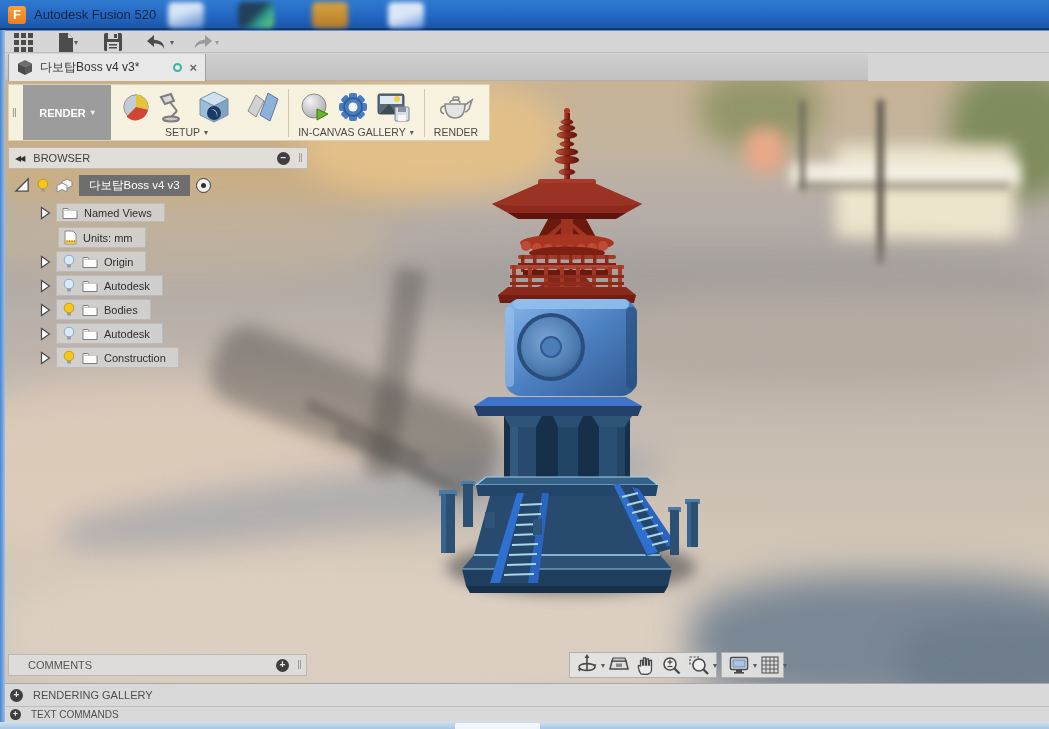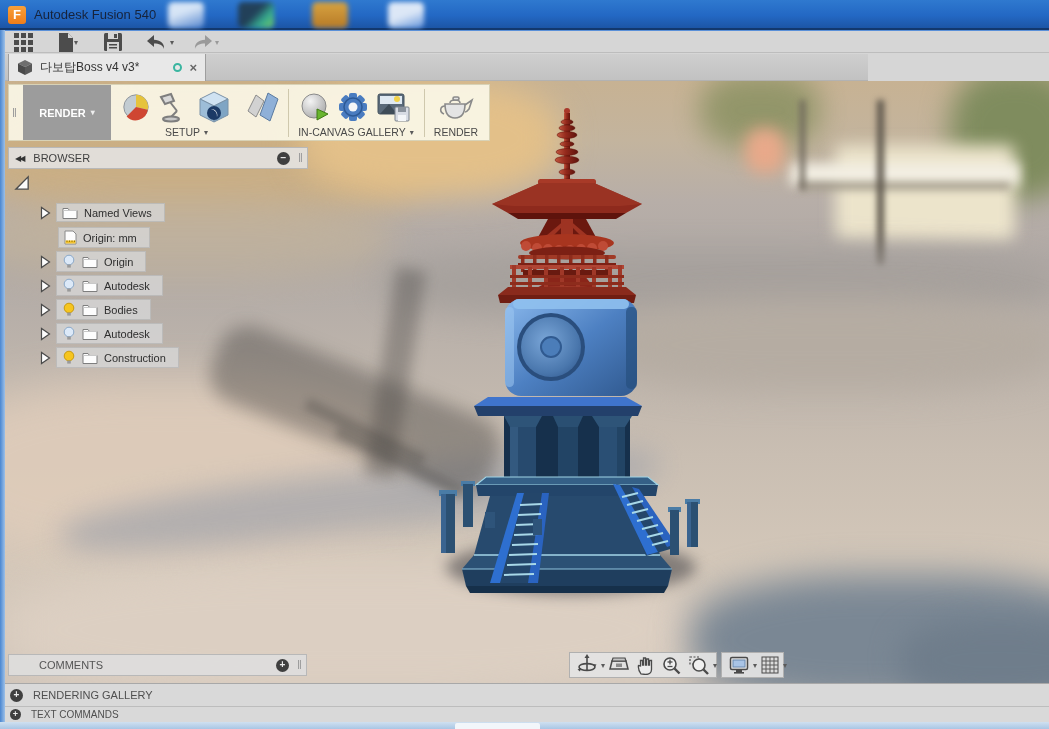--- a/index.html
+++ b/index.html
@@ -101,21 +101,21 @@
     background:linear-gradient(90deg,#4a86d0,#9cc0e8); z-index:8; }
   svg { display:block; }
 </style>
 </head>
 <body>
 
 <div class="app">
 
   <div class="titlebar">
     <div class="applogo">F</div>
-    <div class="apptitle">Autodesk Fusion 540</div>
+    <div class="apptitle">Autodesk Fusion 520</div>
     <div class="dicon d1"></div>
     <div class="dicon d2"></div>
     <div class="dicon d3"></div>
     <div class="dicon d4"></div>
     <div class="hl"></div>
   </div>
 
   <div class="qat">
     <div class="qbtn" style="left:11px">
       <svg width="19" height="19" viewBox="0 0 19 19">
@@ -469,20 +469,34 @@
     <span class="chev">◀◀</span>
     <span>BROWSER</span>
     <span class="circle-btn" style="margin-left:auto">−</span>
     <span class="grip" style="position:static;margin:0 4px 0 8px">‖</span>
   </div>
 
   <div class="trow" style="left:14px;top:175px">
     <svg width="17" height="17" viewBox="0 0 18 18">
       <polygon points="2,15 15,15 15,2" fill="#fbfbfb" stroke="#4a4a4a" stroke-width="1.4"></polygon>
       </svg>
+    <div class="rootcard">
+      <svg width="14" height="15" viewBox="0 0 14 15">
+        <circle cx="7" cy="6" r="4.8" fill="#f6c51e" stroke="#c89a10"></circle>
+        <rect x="5.2" y="10.6" width="3.6" height="3" fill="#9a9a9a"></rect>
+        </svg>
+      <svg width="17" height="16" viewBox="0 0 17 16">
+        <polygon points="11,1 16,3.5 16,8 11,10.5 6,8 6,3.5" fill="#f4f4f4" stroke="#8a8a8a"></polygon>
+        <polygon points="6,5 11,7.5 11,14 6,11.5 1,14 1,7.5" fill="#fdfdfd" stroke="#8a8a8a"></polygon>
+        </svg>
+      <span class="rootlabel">다보탑Boss v4 v3</span>
+      <span class="radio">
+          <i></i>
+        </span>
+    </div>
   </div>
 
   <div class="trow" style="left:40px;top:203px">
     <svg width="11" height="14" viewBox="0 0 11 14">
         <polygon points="1.5,1.5 1.5,12.5 9.5,7" fill="#fdfdfd" stroke="#4a4a4a" stroke-width="1.2"></polygon>
       </svg>
     <div class="rowcard">
       <svg width="16" height="13" viewBox="0 0 16 13">
           <path d="M1,2.5 h5 l1.5,2 H15 v8 H1 Z" fill="#fdfdfd" stroke="#7e7e7e"></path>
           <path d="M1,4.5 h14" stroke="#c8c8c8"></path>
@@ -496,21 +510,21 @@
       <svg width="13" height="15" viewBox="0 0 13 15">
         <path d="M1,1 h8 l3,3 v10 h-11 z" fill="#fdfdfd" stroke="#8a8a8a"></path>
         <rect x="1.5" y="10.5" width="10" height="3" fill="#f2c12e"></rect>
         <g stroke="#a07c00">
             <line x1="3" y1="10.5" x2="3" y2="12"></line>
             <line x1="5.5" y1="10.5" x2="5.5" y2="12"></line>
             <line x1="8" y1="10.5" x2="8" y2="12"></line>
             <line x1="10.5" y1="10.5" x2="10.5" y2="12"></line>
           </g>
         </svg>
-      <span class="tlabel">Origin: mm</span>
+      <span class="tlabel">Units: mm</span>
     </div>
   </div>
 
   <div class="trow" style="left:40px;top:251px">
     <svg width="11" height="14" viewBox="0 0 11 14">
         <polygon points="1.5,1.5 1.5,12.5 9.5,7" fill="#fdfdfd" stroke="#4a4a4a" stroke-width="1.2"></polygon>
       </svg>
     <div class="rowcard">
       <svg width="14" height="15" viewBox="0 0 14 15">
           <circle cx="7" cy="6" r="4.8" fill="#dce9f8" stroke="#8aa8c8"></circle>
@@ -587,21 +601,21 @@
       <svg width="16" height="13" viewBox="0 0 16 13">
           <path d="M1,2.5 h5 l1.5,2 H15 v8 H1 Z" fill="#fdfdfd" stroke="#7e7e7e"></path>
           <path d="M1,4.5 h14" stroke="#c8c8c8"></path>
         </svg>
       <span class="tlabel">Construction</span>
     </div>
   </div>
 
 
   <div class="comments">
-    <span style="margin-left:30px">COMMENTS</span>
+    <span style="margin-left:19px">COMMENTS</span>
     <span class="circle-btn" style="margin-left:auto">+</span>
     <span class="grip" style="position:static;margin:0 4px 0 8px">‖</span>
   </div>
 
   <div class="navbar" style="left:569px;width:148px">
     <div class="nbtn">
       <svg width="20" height="22" viewBox="0 0 20 22" fill="none" stroke="#4a4a4a" stroke-width="1.6">
         <line x1="10" y1="2" x2="10" y2="17"></line>
           <polygon points="10,0 7.5,4 12.5,4" fill="#4a4a4a" stroke="none"></polygon>
         <ellipse cx="10" cy="13" rx="8" ry="3.4"></ellipse>

